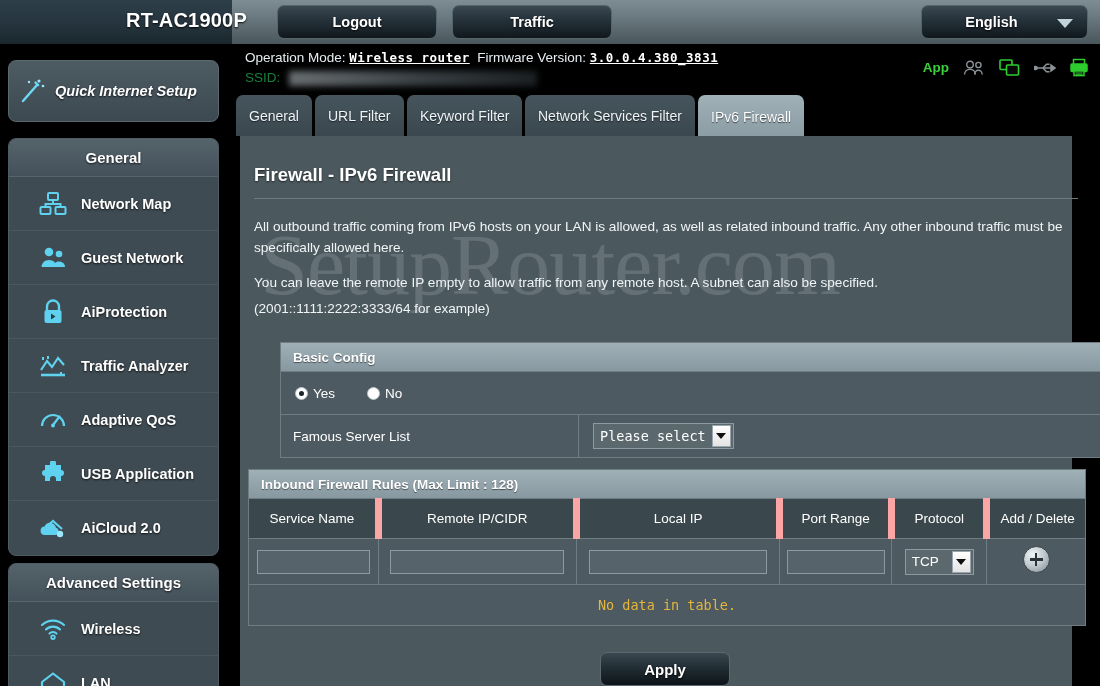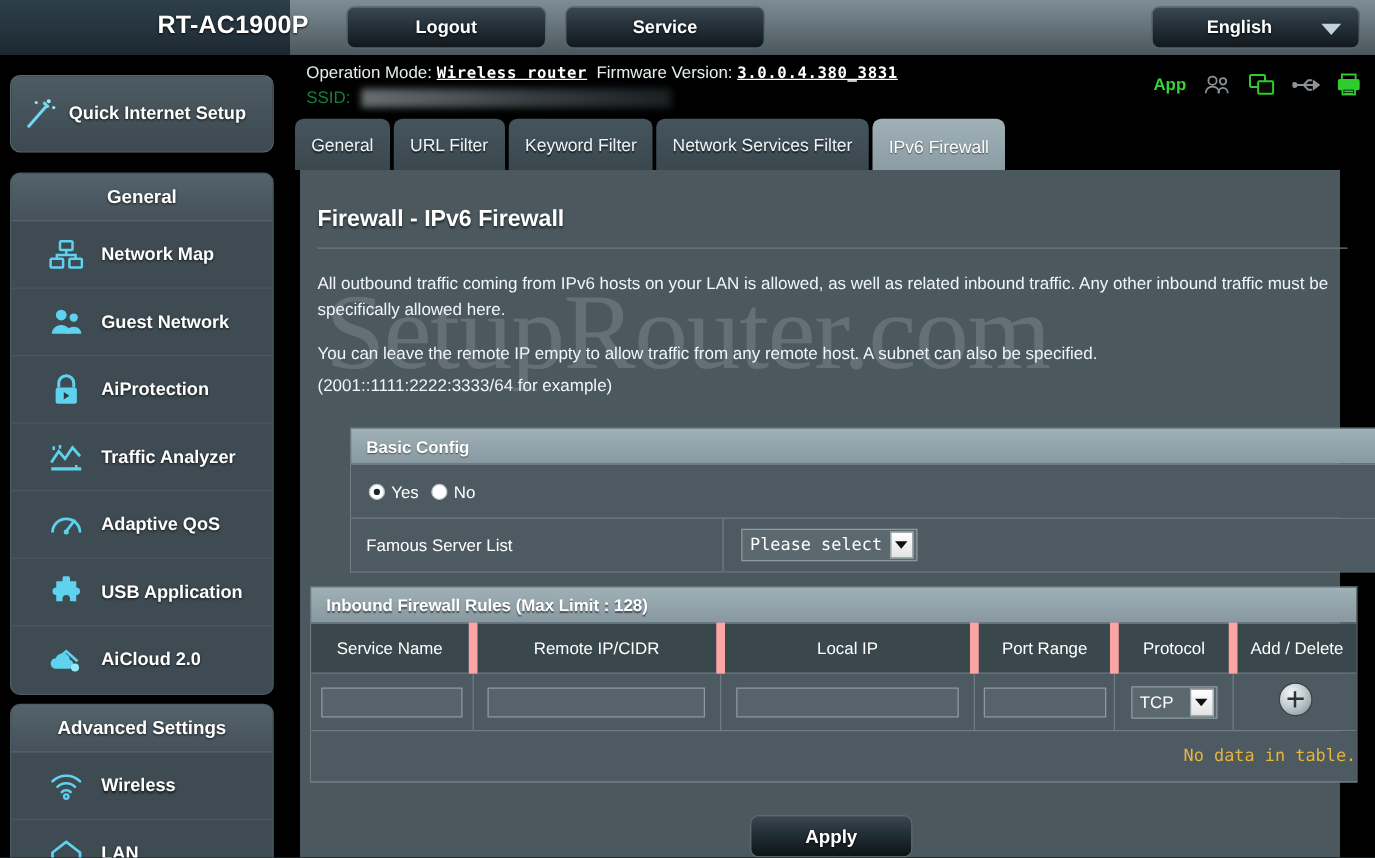--- a/index.html
+++ b/index.html
@@ -174,20 +174,21 @@
   }
 
   .qis {
     position: absolute; left: 8px; top: 16px;
     width: 211px; height: 62px;
     border-radius: 8px;
     background: linear-gradient(180deg,#4d5b63 0%, #3c4950 100%);
     border: 1px solid #5a6870;
     display: flex; align-items: center;
     cursor: pointer;
+    font-style: italic;
   }
   .qis .ico { width: 46px; display:flex; align-items:center; justify-content:center; flex:0 0 46px;}
   .qis .txt {
     font-size: 14.5px; font-weight: 700; color: #fff; line-height: 17px;
     text-shadow: 0 1px 2px rgba(0,0,0,.8);
   }
 
   
   .main {
     position: absolute; left: 232px; top: 136px;
@@ -241,21 +242,21 @@
     padding-left: 12px;
     font-size: 13.5px; color: #ffffff;
     border-right: 1px solid #6f7d83;
   }
   .row .val-cell {
     flex: 1; min-height: 42px;
     display: flex; align-items: center;
     padding-left: 14px;
   }
 
-  .radio-wrap { display: flex; align-items: center; gap: 2px; }
+  .radio-wrap { display: flex; align-items: center; gap: 24px; }
   .radio-wrap .rgrp { display: flex; align-items: center; gap: 5px; margin-right: 8px; cursor: pointer; }
   .radio {
     width: 13px; height: 13px; border-radius: 50%;
     background: #ffffff;
     border: 1px solid #b9c4c9;
     display: inline-block; position: relative;
   }
   .radio.checked::after {
     content: ""; position: absolute;
     left: 3px; top: 3px; width: 5px; height: 5px;
@@ -313,21 +314,20 @@
     border: 1px solid #8d9aa0;
     outline: none;
     color: #fff; font-size: 13px;
     font-family: "Liberation Sans", sans-serif;
   }
   .nodata-row td {
     height: 40px;
     color: #e5b53c; font-size: 13.5px;
     font-family: "DejaVu Sans Mono", monospace;
     border-right: none;
-    text-align: right;
   }
   .addbtn {
     width: 27px; height: 27px; border-radius: 50%;
     background: radial-gradient(circle at 35% 30%, #f2f6f7 0%, #c3ccd1 45%, #7d8a91 100%);
     border: 1px solid #384348;
     display: inline-flex; align-items: center; justify-content: center;
     position: relative; cursor: pointer;
   }
   .addbtn::before, .addbtn::after {
     content: ""; position: absolute; background: #2a3439;
@@ -365,21 +365,21 @@
   }
 </style>
 </head>
 <body>
 
 <div class="topbar">
   <div class="topbar-darkleft"></div>
   <div class="asus-logo">/SUS</div>
   <div class="model-name">RT-AC1900P</div>
   <div class="topbtn" id="logout-btn">Logout</div>
-  <div class="topbtn" id="reboot-btn">Service</div>
+  <div class="topbtn" id="reboot-btn">Traffic</div>
   <div class="lang-select">
     <span class="lbl">English</span>
     <span class="arrow"></span>
   </div>
 </div>
 
 <div class="infobar">
   <div class="info-line1">
     <span>Operation Mode:</span>
     <span class="mono-underline">Wireless router</span>

